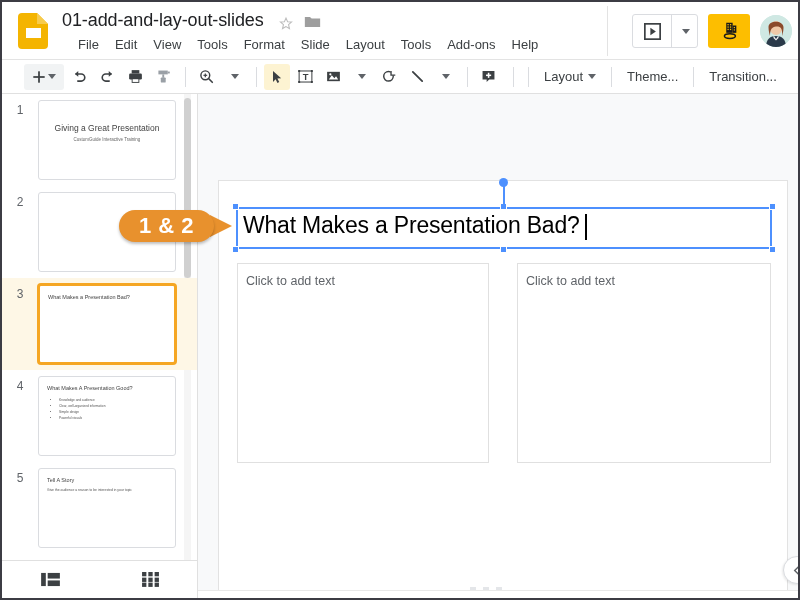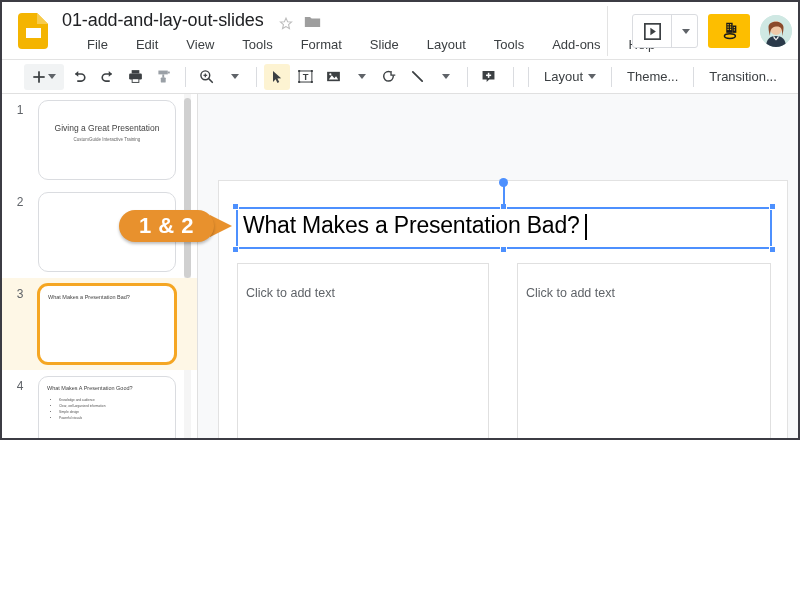--- a/index.html
+++ b/index.html
@@ -6,21 +6,21 @@
   * { box-sizing: border-box; }
   html, body {
     margin: 0; padding: 0;
     width: 800px; height: 600px;
     overflow: hidden;
     font-family: "Liberation Sans", sans-serif;
     background: #ffffff;
   }
   #app {
     position: relative;
-    width: 800px; height: 440px;
+    width: 800px; height: 600px;
     border: 2px solid #3c3c44;
     background: #ffffff;
     overflow: hidden;
   }
 
   
   .titlebar {
     position: absolute; left: 0; top: 0;
     width: 796px; height: 58px;
     background: #ffffff;
@@ -40,22 +40,22 @@
     position: absolute; left: 276px; top: 13px;
     width: 16px; height: 16px;
     color: #b8b8b8;
     font-size: 16px; line-height: 16px;
   }
   .folder-icon {
     position: absolute; left: 302px; top: 13px;
     width: 17px; height: 14px;
   }
   .menubar {
-    position: absolute; left: 77px; top: 33px;
-    display: flex; gap: 12px;
+    position: absolute; left: 68px; top: 33px;
+    display: flex; gap: 0px;
   }
   .menu-item {
     font-size: 13px; color: #3c4043;
     padding: 2px 8px;
     cursor: pointer;
     white-space: nowrap;
   }
 
   .topright {
     position: absolute; right: 6px; top: 8px;
@@ -152,21 +152,21 @@
   .thumb-num {
     width: 36px; text-align: center;
     font-size: 12px; color: #5f6368;
     padding-top: 3px;
     flex: none;
   }
   .thumb {
     width: 138px; height: 80px;
     background: #ffffff;
     border: 1px solid #dadce0;
-    border-radius: 10px;
+    border-radius: 3px;
     position: relative;
     overflow: hidden;
     cursor: pointer;
   }
   .thumb.selected {
     border: 2px solid #f5a623;
     box-shadow: 0 0 0 1px #f5a623;
   }
   .t-title-center {
     position: absolute; left: 0; right: 0; top: 22px;
@@ -273,21 +273,21 @@
     width: 9px; height: 9px;
     border-radius: 50%;
     background: #4d90fe;
   }
   .body-ph {
     position: absolute;
     border: 1px solid #e0e0e0;
     background: #fff;
   }
   .ph-text {
-    position: absolute; left: 8px; top: 22px;
+    position: absolute; left: 8px; top: 10px;
     font-size: 12.5px; color: #5f6368;
   }
 
   
   .callout {
     position: absolute; left: 117px; top: 208px;
     height: 32px;
     background: #e8912d;
     border-radius: 16px;
     display: flex; align-items: center; justify-content: center;

